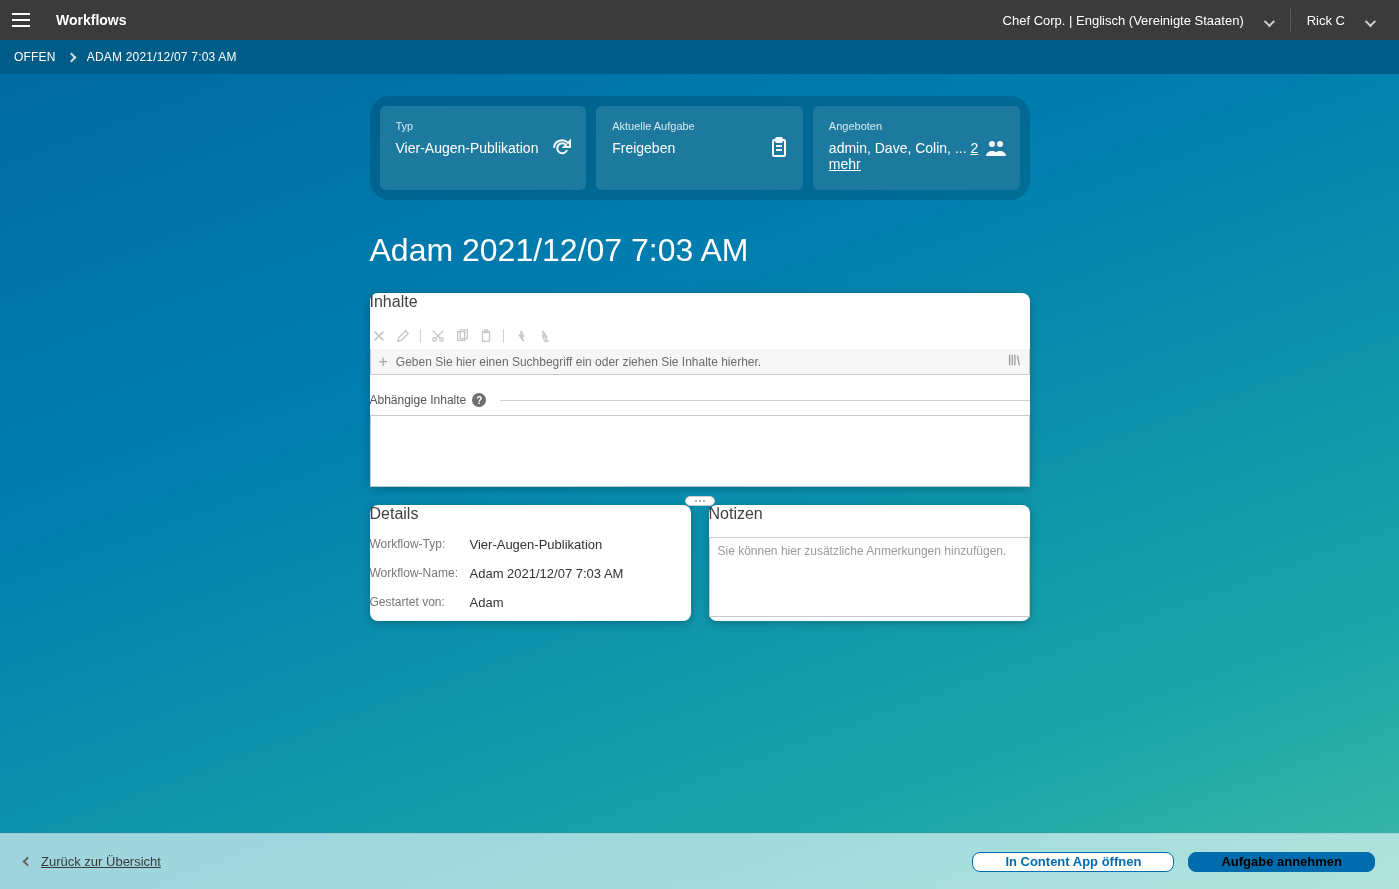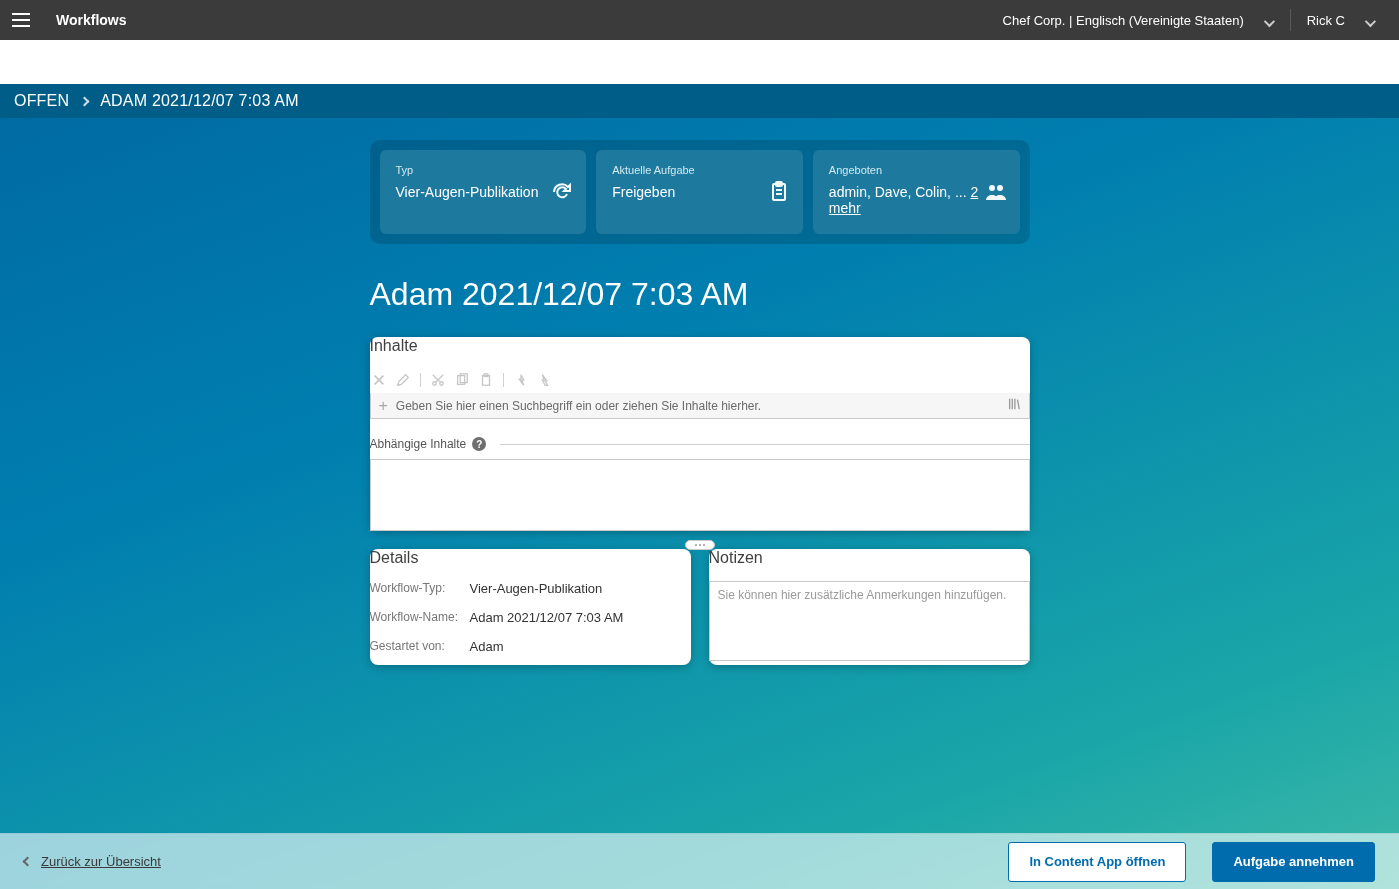--- a/index.html
+++ b/index.html
@@ -35,43 +35,42 @@
   .chev-down::before { content: ""; display: inline-block; width: 6px; height: 6px; border-right: 2px solid #ccc; border-bottom: 2px solid #ccc; transform: rotate(45deg) translateY(-2px); }
 
   
   .subbar {
     height: 34px;
     background: #005d87;
     color: #fff;
     display: flex;
     align-items: center;
     padding: 12px 14px;
-    font-size: 16px;
+    font-size: 12px;
     flex-shrink: 0;
-    margin-top: 44px;
   }
   .subbar .crumb { text-transform: uppercase; letter-spacing: .2px; }
   .subbar .crumb-sep { margin: 0 12px; opacity: .8; }
   .subbar .crumb-sep::before { content: ""; display: inline-block; width: 5px; height: 5px; border-right: 2px solid #fff; border-top: 2px solid #fff; transform: rotate(45deg); vertical-align: middle; }
 
   
   .main {
     flex: 1;
     background: linear-gradient(160deg, #006ba3 0%, #007faf 35%, #1aa6a8 80%, #3db8a7 100%);
     overflow: auto;
     padding-bottom: 40px;
   }
   .centered { width: 660px; margin: 0 auto; }
 
   
   .info-row {
     display: flex;
     gap: 10px;
     background: rgba(0,0,0,0.15);
-    border-radius: 10px;
+    border-radius: 20px;
     padding: 10px;
     margin-top: 22px;
   }
   .info-card {
     flex: 1;
     background: #1d7a9e;
     border-radius: 6px;
     padding: 14px 16px 18px 16px;
     color: #fff;
     position: relative;
@@ -201,26 +200,26 @@
     border-top: 1px solid rgba(0,0,0,0.05);
     position: fixed; bottom:0; left:0; right:0;
   }
   .footer .back {
     display:flex; align-items:center; gap:10px;
     font-size: 13px; color: #3a3a3a; text-decoration: underline; cursor:pointer;
   }
   .footer .back .chev { display:inline-block; width:7px; height:7px; border-left:2px solid #666; border-bottom:2px solid #666; transform: rotate(45deg); }
   .footer .spacer { flex:1; }
   .btn {
-    height: 40px; padding: 0 20px; border-radius: 3px;
+    height: 20px; padding: 0 32px; border-radius: 8px;
     font-size: 13px; font-weight: 600; cursor:pointer;
     display:flex; align-items:center;
   }
   .btn-outline { background:#fff; border:1px solid #006cae; color:#006cae; }
-  .btn-primary { background:#006cae; border:1px solid #006cae; color:#ffffff;margin-left:12px; }
+  .btn-primary { background:#006cae; border:1px solid #006cae; color:#000000; }
 </style>
 </head>
 <body>
 
 <div class="topbar">
   <div class="hamburger">
     <span></span>
       <span></span>
       <span></span>
   </div>

